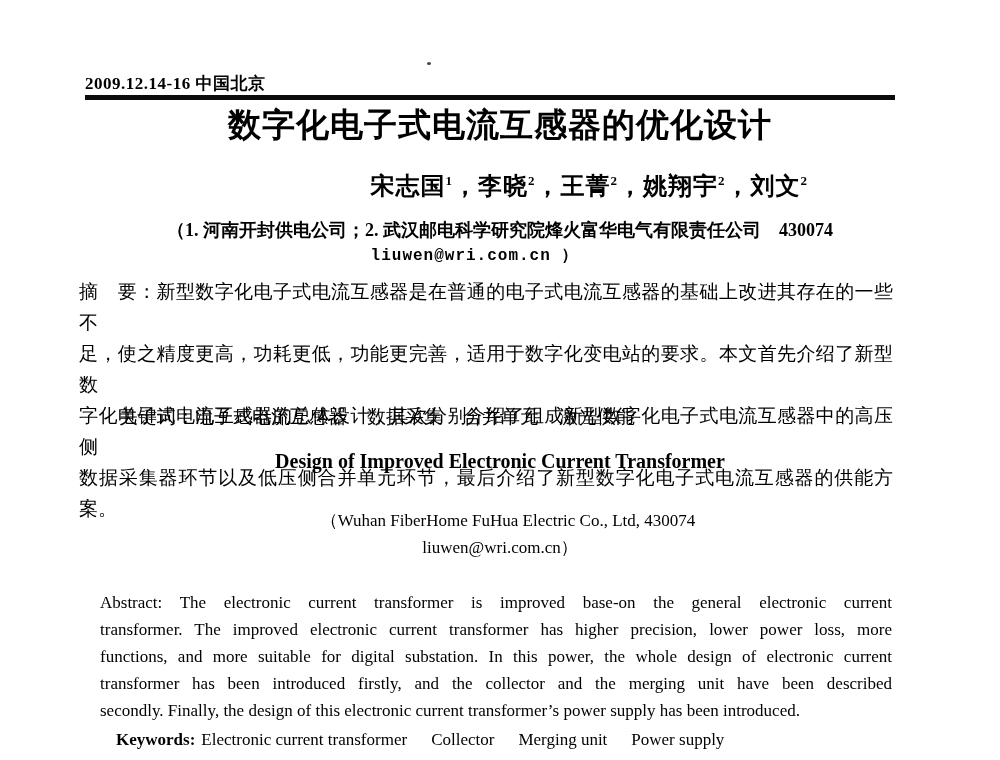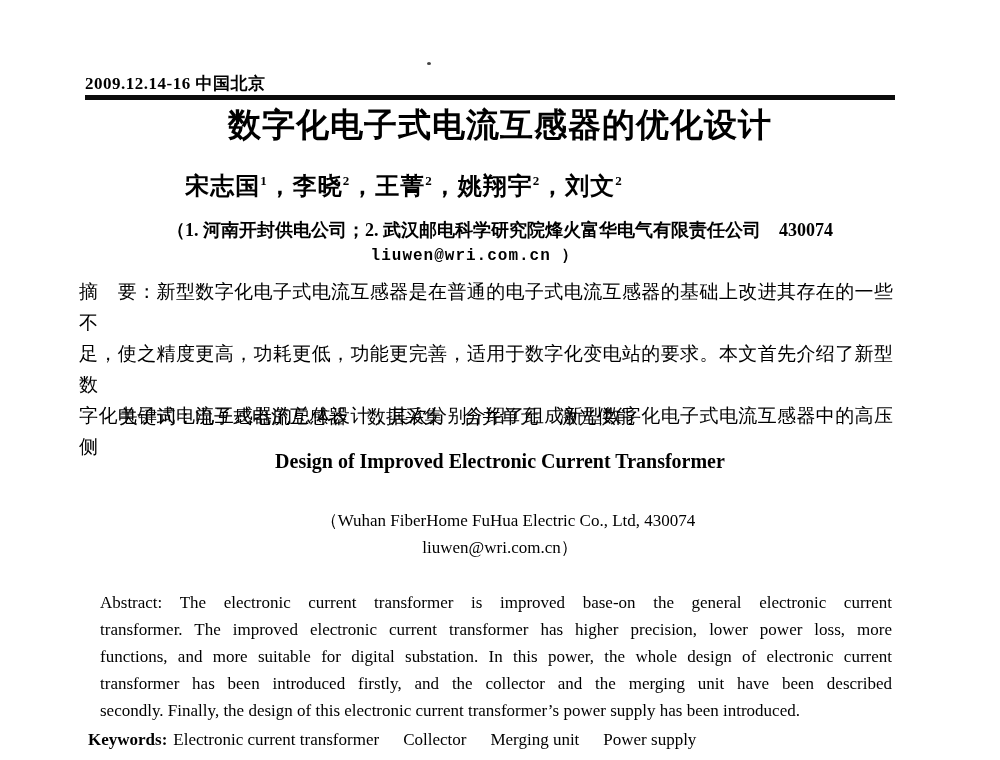--- a/index.html
+++ b/index.html
@@ -18,21 +18,21 @@
   .artifact-dot {
     position:absolute; left:427px; top:62px; width:4px; height:3px;
     background:#444; border-radius:50%;
   }
   .cn-title {
     position:absolute; left:0; top:103px; width:1000px; text-align:center;
     font-family:"Liberation Sans", sans-serif; font-weight:bold; font-size:33px;
     letter-spacing:1px;
   }
   .cn-authors {
-    position:absolute; left:0; top:170px; width:808px; text-align:center;
+    position:absolute; left:0; top:170px; width:808px; text-align:right;
     font-size:24px; font-weight:bold; letter-spacing:1px;
   }
   .cn-authors sup { font-size:13px; font-weight:bold; }
   .cn-affiliation {
     position:absolute; left:0; top:218px; width:1000px; text-align:center;
     font-size:18px; font-weight:bold;
   }
   .cn-email {
     position:absolute; left:0; top:245px; width:949px; text-align:center;
     font-family:"Liberation Mono", monospace; font-size:16px; font-weight:bold;
@@ -66,21 +66,21 @@
   .en-email {
     position:absolute; left:0; top:536px; width:1000px; text-align:center;
     font-size:17px;
   }
   .en-abstract {
     position:absolute; left:100px; top:589px; width:792px; font-size:17px;
   }
   .en-abstract .line { line-height:27px; text-align:justify; }
   .en-abstract .line.jl { text-align-last:justify; }
   .en-keywords {
-    position:absolute; left:88px; top:726px; width:792px; font-size:17px;
+    position:absolute; left:116px; top:726px; width:792px; font-size:17px;
     line-height:27px;
   }
   .en-keywords .kw-label { font-weight:bold; margin-right:6px; }
   .en-keywords .kw { margin-right:24px; }
 </style>
 </head>
 <body>
 
 <div class="page">
 
@@ -96,20 +96,21 @@
   </div>
 
   <div class="cn-affiliation">（1. 河南开封供电公司；2. 武汉邮电科学研究院烽火富华电气有限责任公司　430074</div>
 
   <div class="cn-email">liuwen@wri.com.cn ）</div>
 
   <div class="cn-abstract">
     <div class="line jl"><span class="label-bold">摘　要：</span><span>新型数字化电子式电流互感器是在普通的电子式电流互感器的基础上改进其存在的一些不</span></div>
     <div class="line jl">足，使之精度更高，功耗更低，功能更完善，适用于数字化变电站的要求。本文首先介绍了新型数</div>
     <div class="line jl">字化电子式电流互感器的总体设计，其次分别介绍了组成新型数字化电子式电流互感器中的高压侧</div>
+    <div class="line">数据采集器环节以及低压侧合并单元环节，最后介绍了新型数字化电子式电流互感器的供能方案。</div>
   </div>
 
   <div class="cn-keywords">
     <span class="label-bold">关键词：</span><span class="kw">电子式电流互感器</span><span class="kw">数据采集</span><span class="kw">合并单元</span><span class="kw">激光供能</span>
   </div>
 
   <div class="en-title">Design of Improved Electronic Current Transformer</div>
 
 
   <div class="en-affiliation">（Wuhan FiberHome FuHua Electric Co., Ltd, 430074</div>

